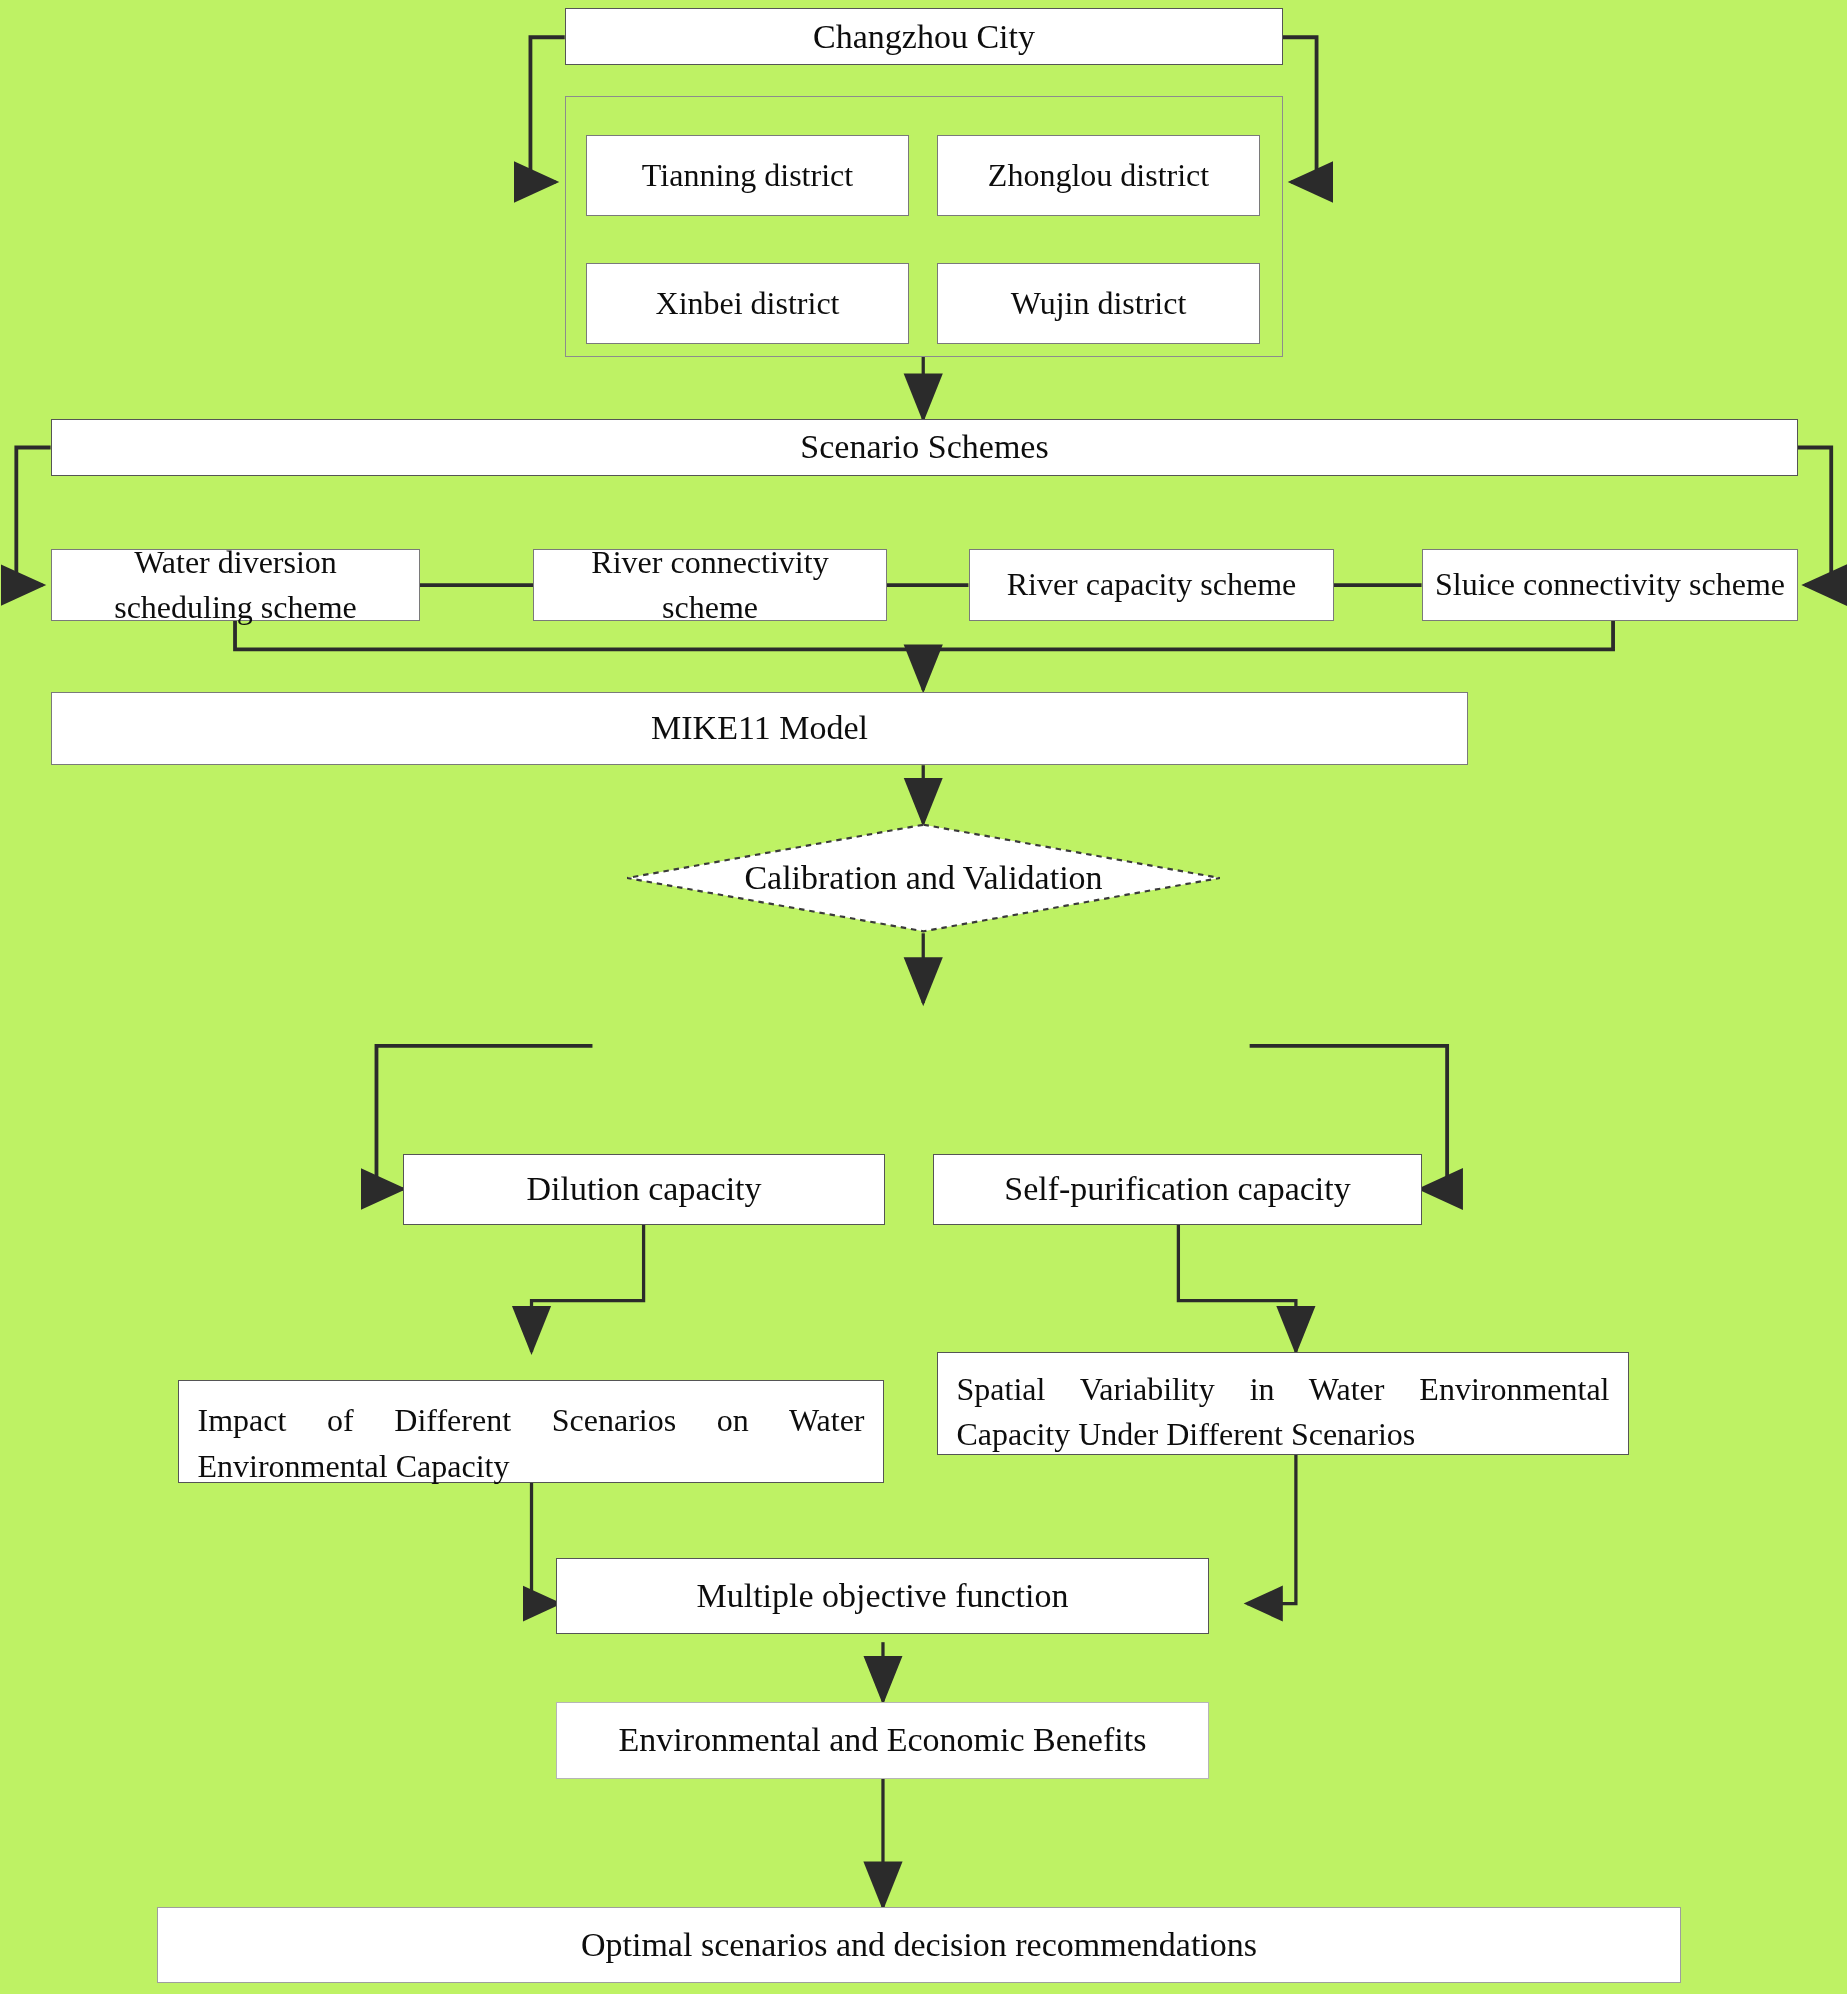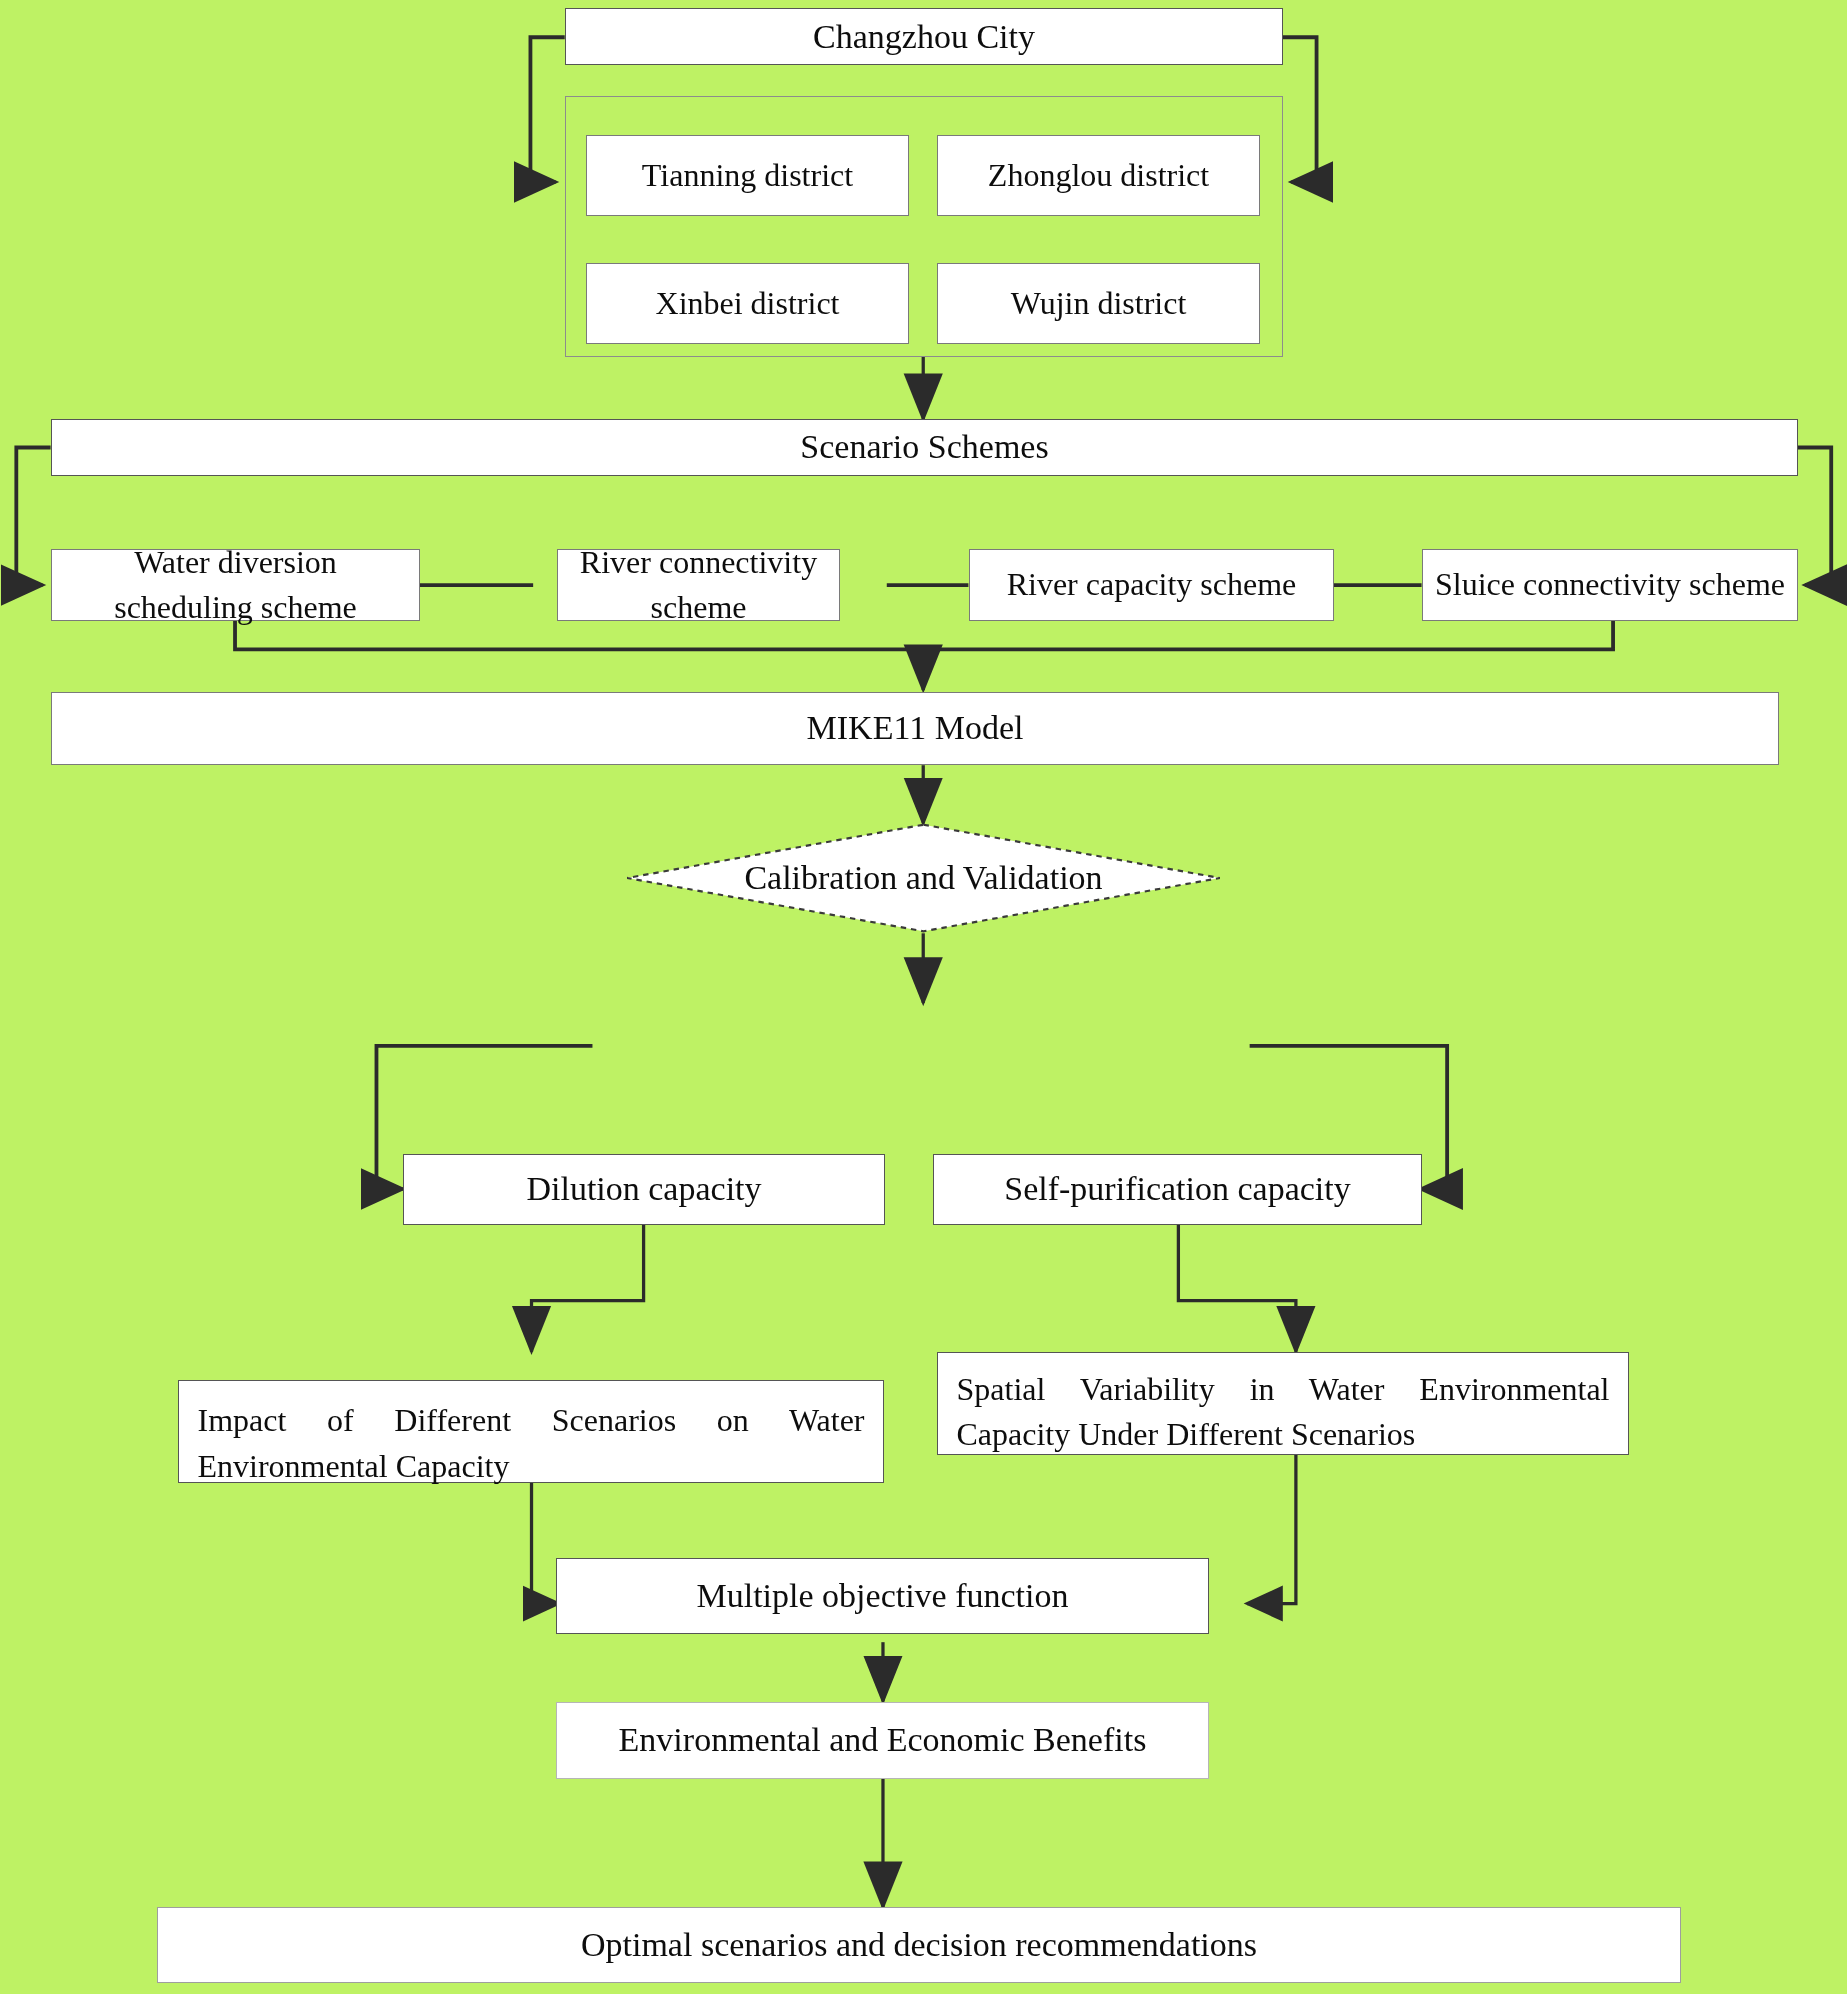--- a/index.html
+++ b/index.html
@@ -138,33 +138,33 @@
   </div>
 
   <div class="node dark fs-big" style="left:51px; top:419px; width:1747px; height:57px;">
     <span class="txt">Scenario Schemes</span>
   </div>
 
   <div class="node fs-med" style="left:51px; top:549px; width:369px; height:72px;">
     <span class="txt">Water diversion scheduling scheme</span>
   </div>
 
-  <div class="node fs-med" style="left:557px; top:549px; width:283px; height:72px;">
+  <div class="node fs-med" style="left:533px; top:549px; width:354px; height:72px;">
     <span class="txt">River connectivity scheme</span>
   </div>
 
   <div class="node fs-med" style="left:969px; top:549px; width:365px; height:72px;">
     <span class="txt">River capacity scheme</span>
   </div>
 
   <div class="node fs-med" style="left:1422px; top:549px; width:376px; height:72px;">
     <span class="txt">Sluice connectivity scheme</span>
   </div>
 
-  <div class="node fs-big" style="left:51px; top:692px; width:1728px; height:73px;">
+  <div class="node fs-big" style="left:51px; top:692px; width:1417px; height:73px;">
     <span class="txt">MIKE11 Model</span>
   </div>
 
   <div class="diamond-wrap" style="left:625px; top:823px; width:597px; height:110px;">
     <svg width="597" height="110" viewBox="0 0 1098 202" style="position:absolute; left:0; top:0;">
       <polygon points="549,3 1094,101 549,199 4,101" fill="#ffffff" stroke="#3a3a3a" stroke-width="4" stroke-dasharray="10 9"></polygon>
     </svg>
     <span class="diamond-label">Calibration and Validation</span>
   </div>
 

